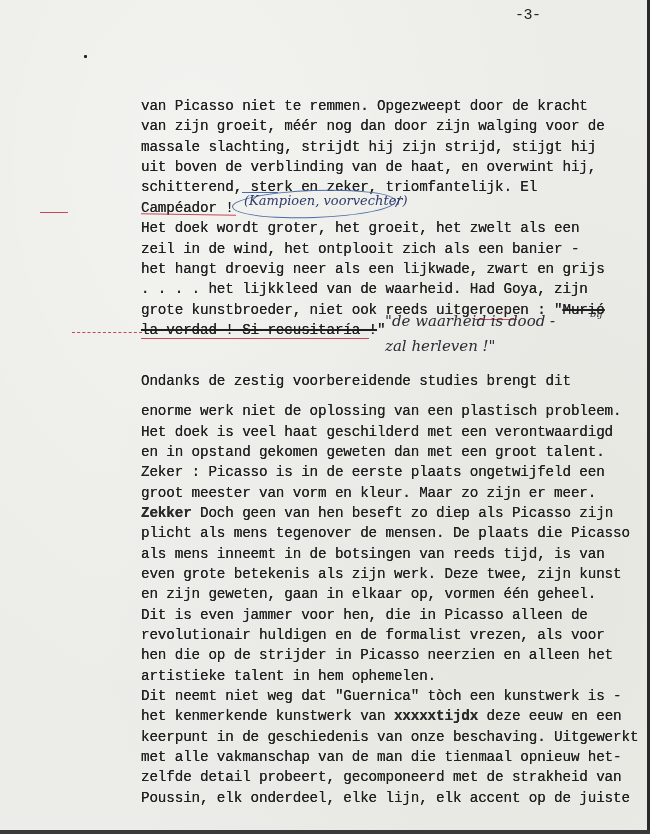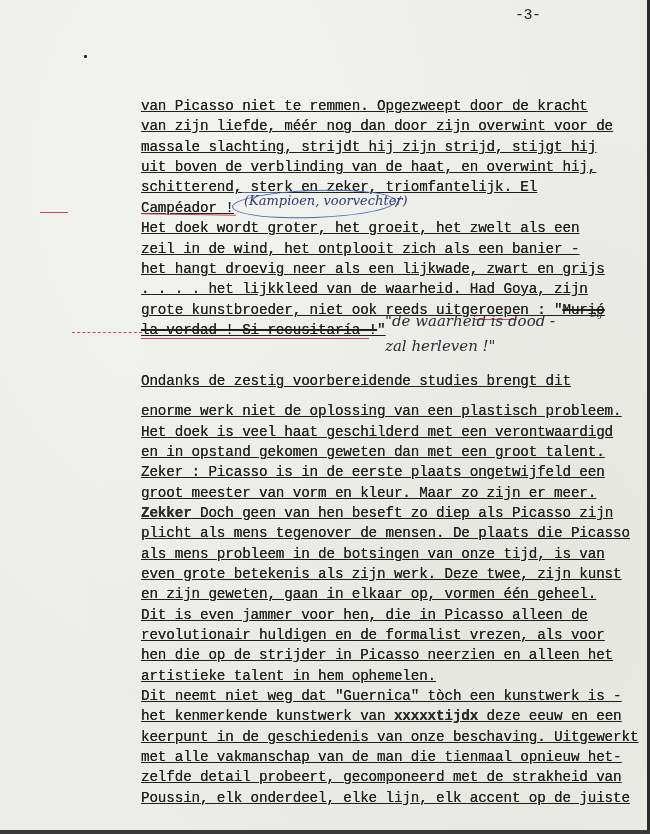--- a/index.html
+++ b/index.html
@@ -19,21 +19,20 @@
   .bottom-edge { position:absolute; left:0; bottom:0; width:650px; height:4px; background:#3a3a3a; }
   .page-number {
     position:absolute; left:515px; top:7px; font-size:15px; color:#222;
     font-family:"Liberation Mono", monospace; letter-spacing:-0.5px;
   }
   .stray-mark { position:absolute; left:84px; top:55px; width:3px; height:3px; background:#222; border-radius:1px; }
   .line {
     position:absolute; left:141px; white-space:pre; font-size:14.3px;
     color:#1f1f1f; letter-spacing:-0.15px; line-height:18px;
     text-shadow: 0 0 0.3px #333;
-    text-decoration: underline;
   }
   .strike { text-decoration:line-through; text-decoration-thickness:1.5px; }
   .xout { color:#2a2a2a; font-weight:bold;text-align:center; }
   .hand {
     position:absolute; font-family:"DejaVu Serif", serif; font-style:italic;
     white-space:pre; color:#2b2b35;
   }
   .hand.blue { color:#2d3a6a; }
   .oval {
     position:absolute; border:1.3px solid #4a6aa8; border-radius:50%;
@@ -51,41 +50,41 @@
 
 <div class="paper"></div>
 <div class="right-edge"></div>
 <div class="bottom-edge"></div>
 
 <div class="page-number">-3-</div>
 <div class="stray-mark"></div>
 
 <div id="lines">
   <div class="line" style="top:97px">van Picasso niet te remmen. Opgezweept door de kracht</div>
-  <div class="line" style="top:117px">van zijn liefde, méér nog dan door zijn overwint voor de</div>
+  <div class="line" style="top:117px">van zijn groeit, méér nog dan door zijn walging voor de</div>
   <div class="line" style="top:138px">massale slachting, strijdt hij zijn strijd, stijgt hij</div>
   <div class="line" style="top:158px">uit boven de verblinding van de haat, en overwint hij,</div>
   <div class="line" style="top:178px">schitterend, sterk en zeker, triomfantelijk. El</div>
   <div class="line" style="top:199px">Campéador !</div>
   <div class="line" style="top:219px">Het doek wordt groter, het groeit, het zwelt als een</div>
   <div class="line" style="top:240px">zeil in de wind, het ontplooit zich als een banier -</div>
   <div class="line" style="top:260px">het hangt droevig neer als een lijkwade, zwart en grijs</div>
   <div class="line" style="top:280px">. . . . het lijkkleed van de waarheid. Had Goya, zijn</div>
   <div class="line" style="top:301px"><span>grote kunstbroeder, niet ook reeds uitgeroepen : "</span><span class="strike">Murió</span></div>
   <div class="line" style="top:321px"><span class="strike">la verdad ! Si recusitaría !</span><span>"</span></div>
 
   <div class="line" style="top:372px">Ondanks de zestig voorbereidende studies brengt dit</div>
   <div class="line" style="top:402px">enorme werk niet de oplossing van een plastisch probleem.</div>
   <div class="line" style="top:423px">Het doek is veel haat geschilderd met een verontwaardigd</div>
   <div class="line" style="top:443px">en in opstand gekomen geweten dan met een groot talent.</div>
   <div class="line" style="top:463px">Zeker : Picasso is in de eerste plaats ongetwijfeld een</div>
   <div class="line" style="top:484px">groot meester van vorm en kleur. Maar zo zijn er meer.</div>
   <div class="line" style="top:504px"><span class="xout">Zekker</span><span> Doch geen van hen beseft zo diep als Picasso zijn</span></div>
   <div class="line" style="top:524px">plicht als mens tegenover de mensen. De plaats die Picasso</div>
-  <div class="line" style="top:545px">als mens probleem in de botsingen van onze tijd, is van</div>
+  <div class="line" style="top:545px">als mens inneemt in de botsingen van reeds tijd, is van</div>
   <div class="line" style="top:565px">even grote betekenis als zijn werk. Deze twee, zijn kunst</div>
   <div class="line" style="top:585px">en zijn geweten, gaan in elkaar op, vormen één geheel.</div>
   <div class="line" style="top:606px">Dit is even jammer voor hen, die in Picasso alleen de</div>
   <div class="line" style="top:626px">revolutionair huldigen en de formalist vrezen, als voor</div>
   <div class="line" style="top:646px">hen die op de strijder in Picasso neerzien en alleen het</div>
   <div class="line" style="top:667px">artistieke talent in hem ophemelen.</div>
   <div class="line" style="top:687px">Dit neemt niet weg dat "Guernica" tòch een kunstwerk is -</div>
   <div class="line" style="top:707px"><span>het kenmerkende kunstwerk van </span><span class="xout">xxxxxtijdx</span><span> deze eeuw en een</span></div>
   <div class="line" style="top:728px">keerpunt in de geschiedenis van onze beschaving. Uitgewerkt</div>
   <div class="line" style="top:748px">met alle vakmanschap van de man die tienmaal opnieuw het-</div>

